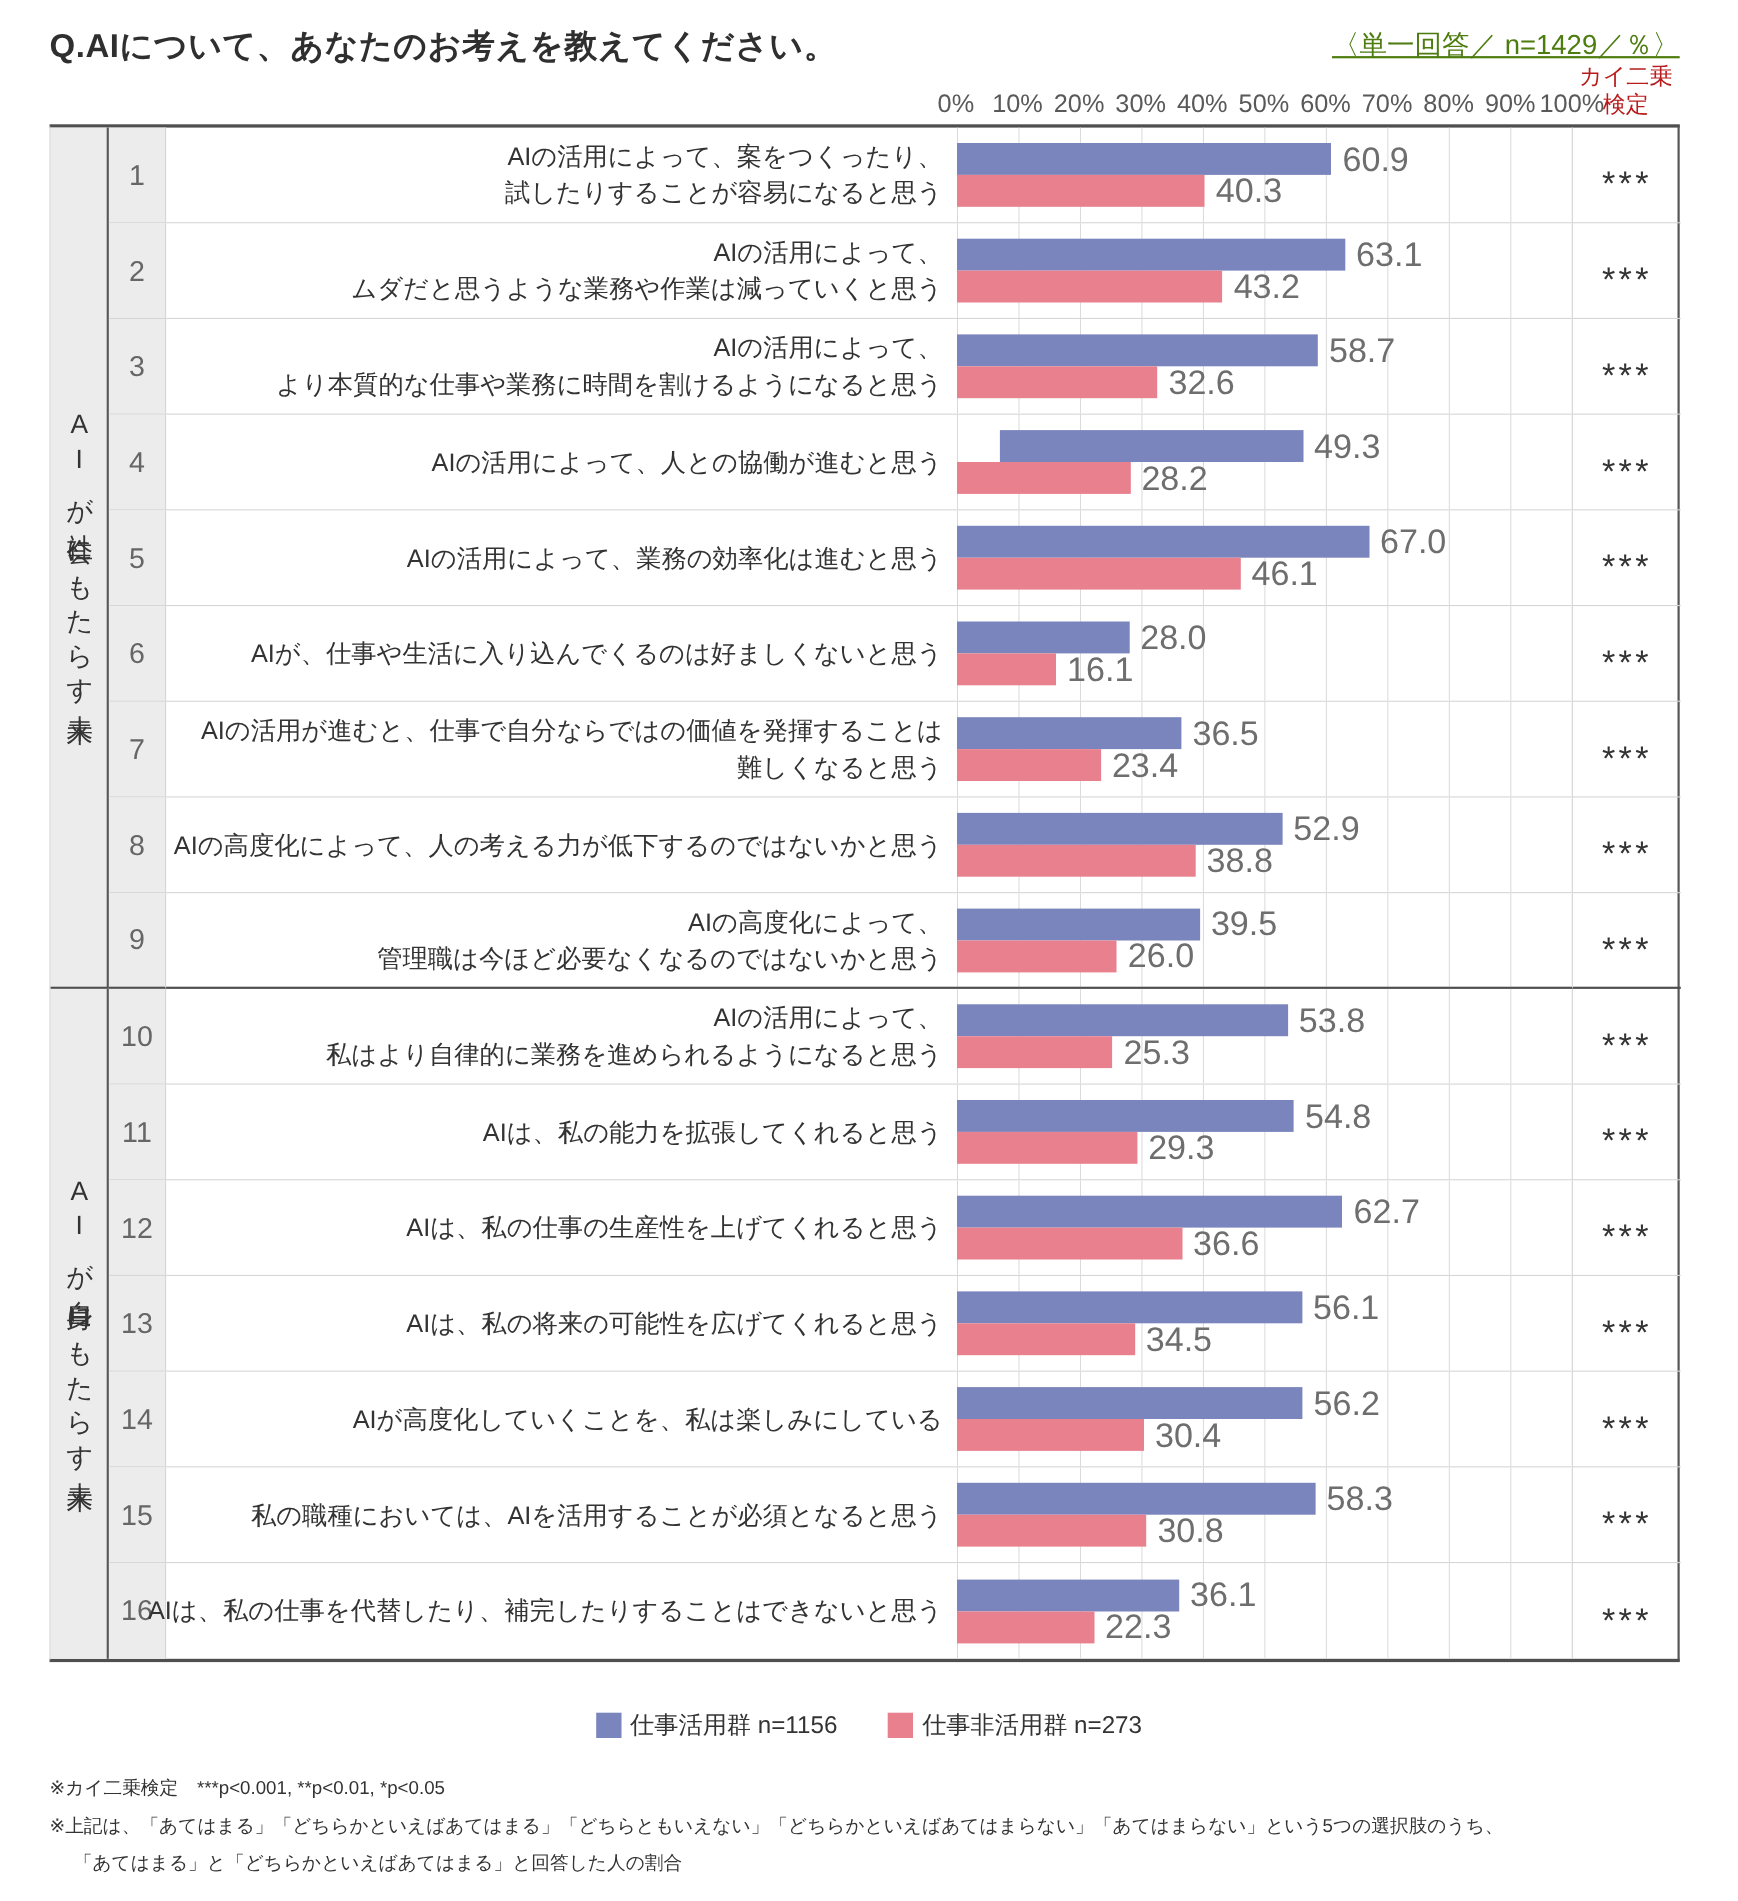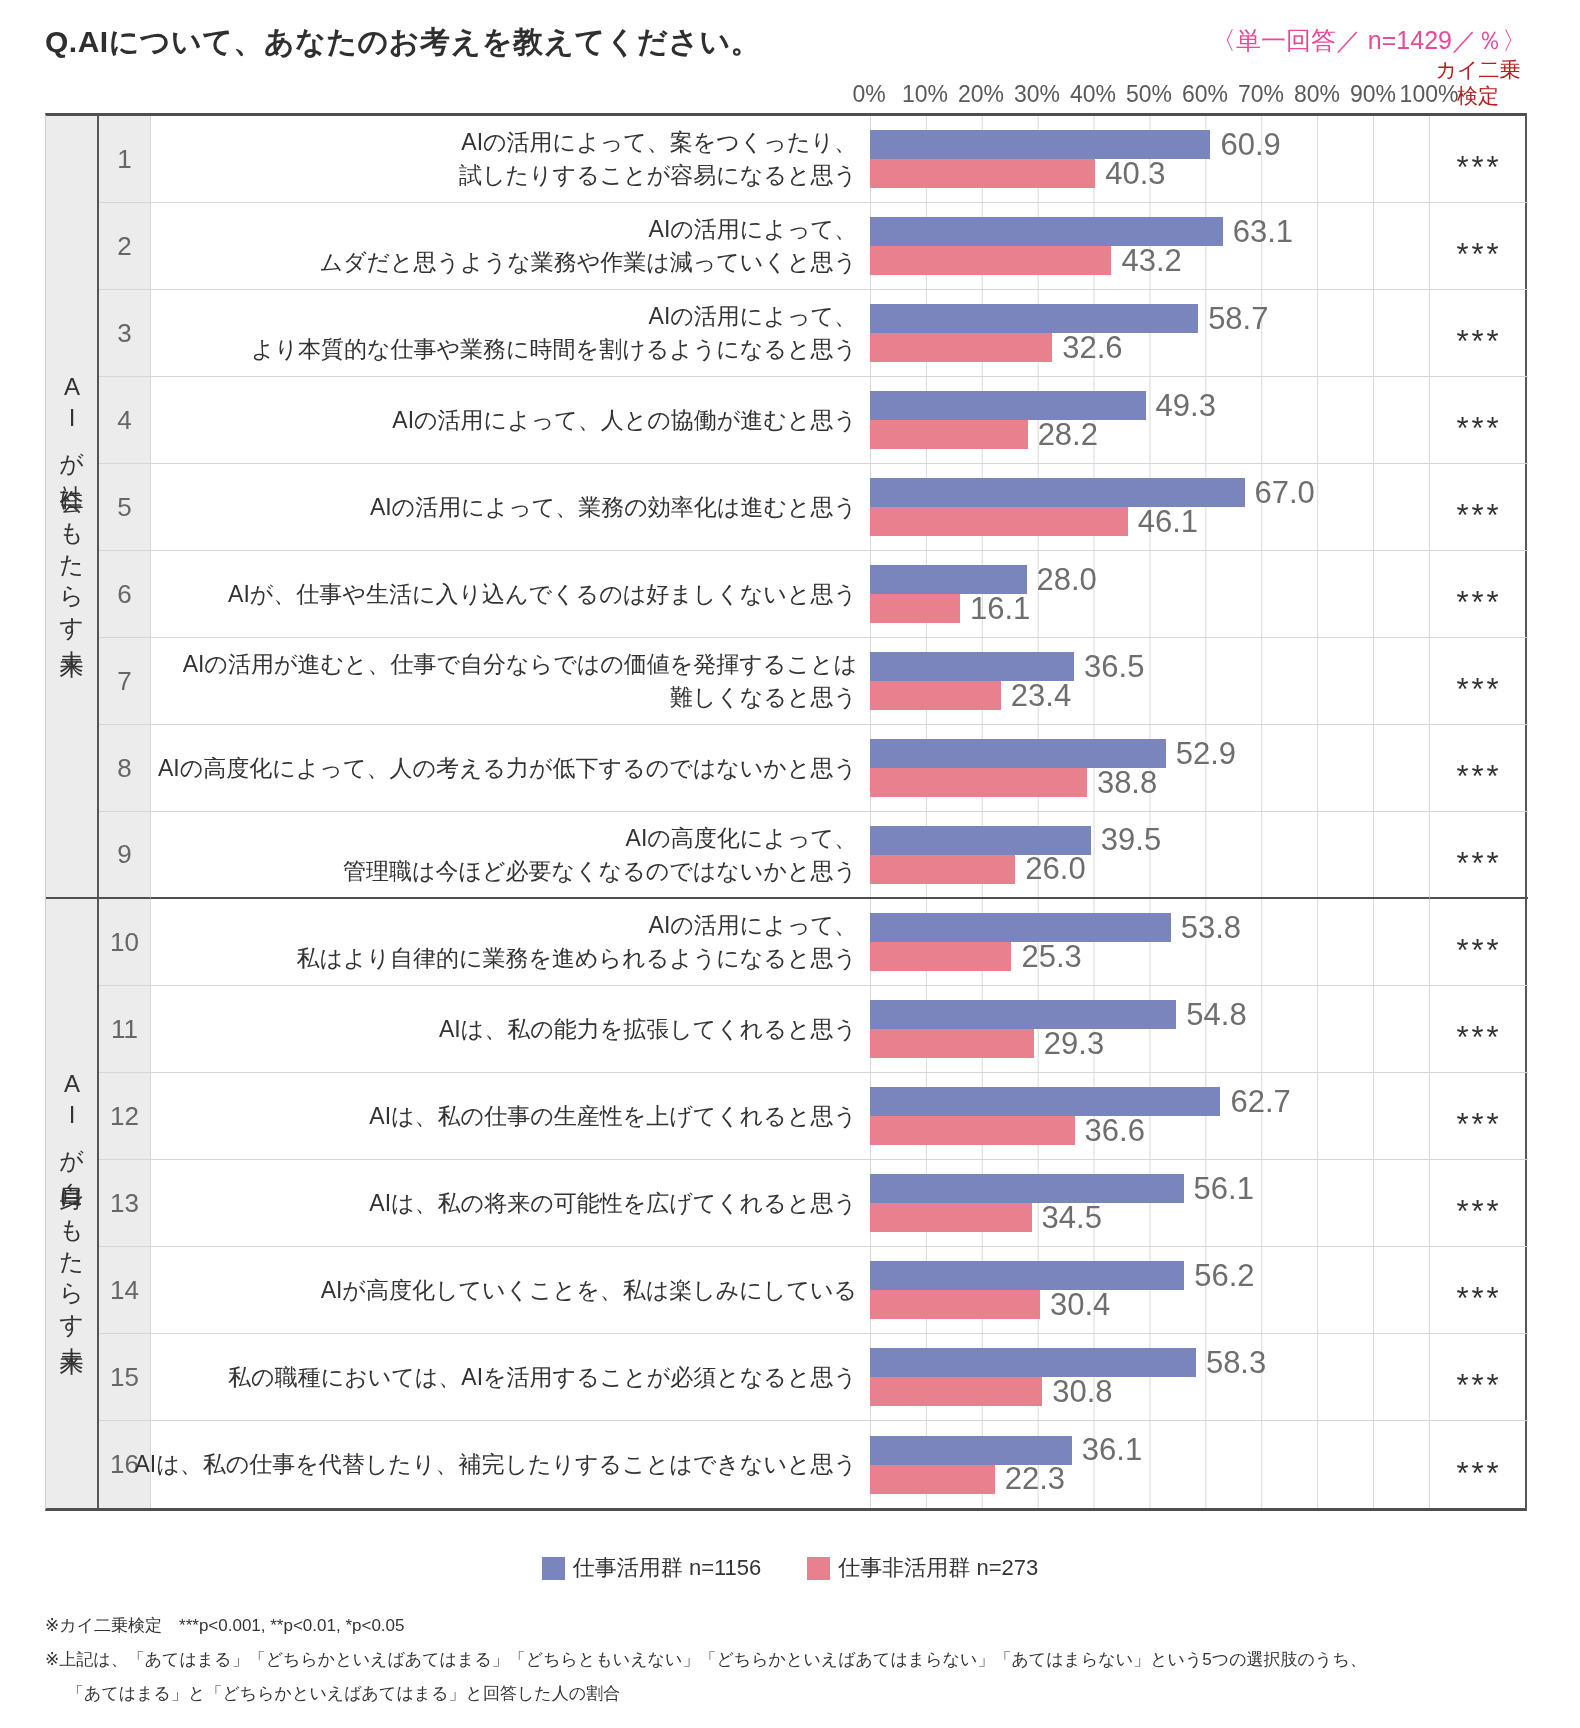--- a/index.html
+++ b/index.html
@@ -15,21 +15,21 @@
   }
   
   .header { position: relative; height: 113px; }
   .title {
     position: absolute; left: 45px; top: 22px;
     font-size: 30px; font-weight: bold; color: #2f2f2f;
     letter-spacing: 0.5px;
   }
   .meta {
     position: absolute; right: 53px; top: 24px;
-    font-size: 25px; color: #ec4899; white-space: nowrap;
+    font-size: 25px; color: #4d7c0f; white-space: nowrap; text-decoration: underline;
   }
   .chi-header {
     position: absolute; right: 53px; top: 57px; width: 98px;
     text-align: center; font-size: 21px; line-height: 1.25; color: #b91c1c;
   }
   .axis {
     position: absolute; left: 869px; top: 76px; width: 560px; height: 34px;
   }
   .axis .tick {
     position: absolute; bottom: 2px; transform: translateX(-50%);
@@ -196,21 +196,21 @@
       </div>
       <div class="cell test-cell">
         <span>***</span>
       </div>
       <div class="cell num-cell">4</div>
       <div class="cell stmt-cell">
         <div class="line">AIの活用によって、人との協働が進むと思う</div>
       </div>
       <div class="cell plot-cell">
         <div class="bars">
-          <div class="bar s0" style="width: 49.3%;">
+          <div class="bar s0" style="width: 49.3%; margin-left: 39px;">
             <span class="val">49.3</span>
           </div>
           <div class="bar s1" style="width: 28.2%;">
             <span class="val">28.2</span>
           </div>
         </div>
       </div>
       <div class="cell test-cell">
         <span>***</span>
       </div>

